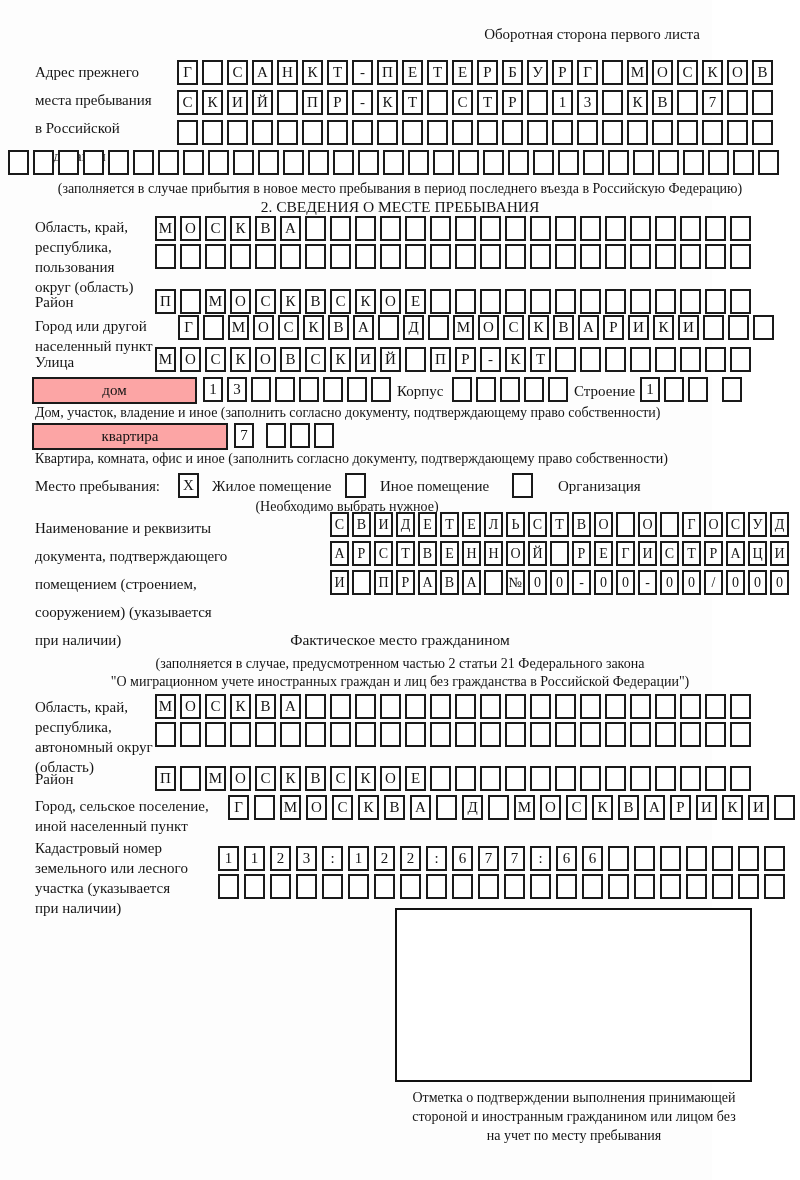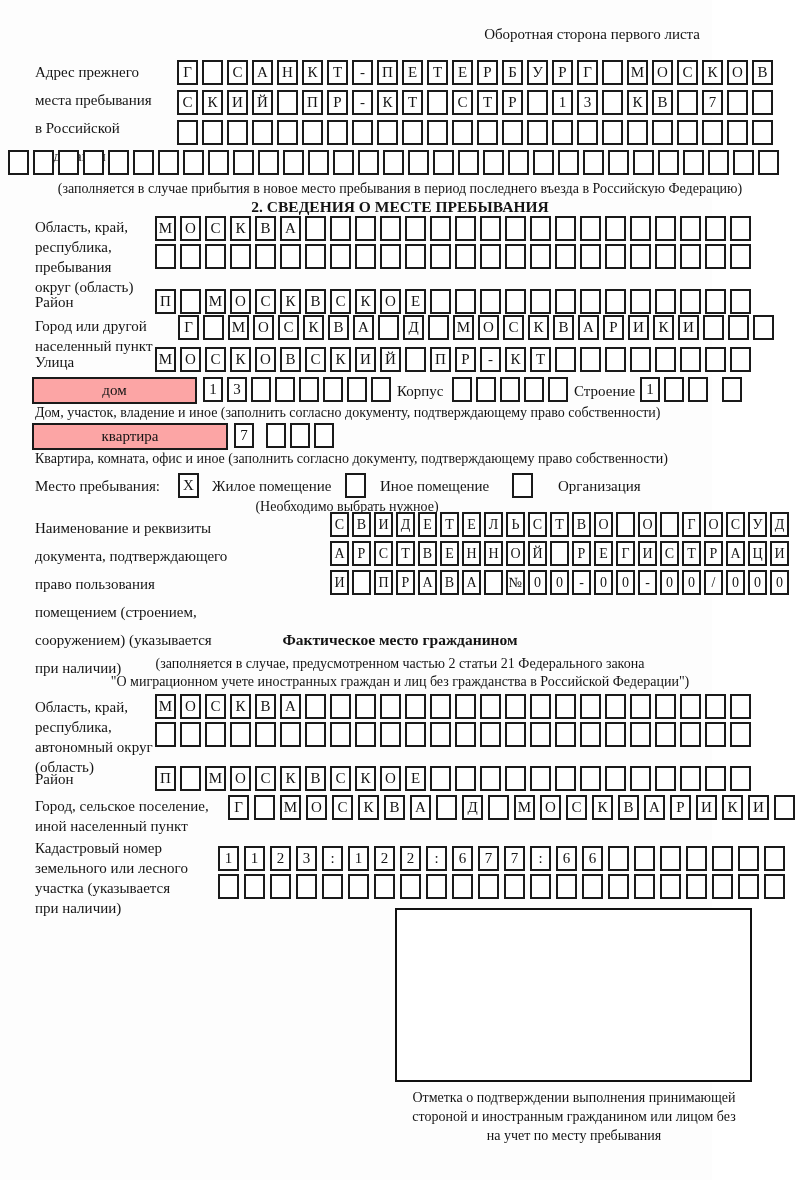--- a/index.html
+++ b/index.html
@@ -8,21 +8,21 @@
     width:800px;height:1180px;position:relative;
     font-family:"Liberation Serif",serif;color:#141414;overflow:hidden;
   }
   #form{position:relative;width:712px;height:1180px;background:#fdfdfd}
   .abs{position:absolute}
   .label{font-size:15px;line-height:20px;white-space:nowrap}
   .lh28 > div{line-height:28px}
   .lh28{line-height:28px}
   .note{font-size:14px;line-height:18px}
   .center{left:0;width:800px;text-align:center}
-  .sec-title{font-size:15.5px;font-weight:bold}
+  .sec-title{font-size:15.5px;font-weight:normal}
   .cellrow{display:flex;gap:4px}
   .cell{
     flex:0 0 auto;display:inline-flex;align-items:center;justify-content:center;
     width:21px;height:25px;border:2px solid #1a1a1a;background:#fff;
     font-size:15px;line-height:1;
   }
   .cells-sm{gap:4px}
   .cells-sm .cell{width:20px}
   .cells-doc{gap:3px}
   .cells-doc .cell{width:19px;font-size:14px}
@@ -159,21 +159,21 @@
       <span class="cell"></span>
       <span class="cell"></span>
     </div>
   <div class="abs note center" style="top:180px">(заполняется в случае прибытия в новое место пребывания в период последнего въезда в Российскую Федерацию)</div>
 
   <div class="abs sec-title center" style="top:198px">2. СВЕДЕНИЯ О МЕСТЕ ПРЕБЫВАНИЯ</div>
 
   <div class="abs label" style="left:35px;top:217px">
       <div>Область, край,</div>
       <div>республика,</div>
-      <div>пребывания</div>
+      <div>пользования</div>
       <div>округ (область)</div>
     </div>
   <div class="abs cellrow" style="left:155px;top:216px">
       <span class="cell">М</span>
       <span class="cell">О</span>
       <span class="cell">С</span>
       <span class="cell">К</span>
       <span class="cell">В</span>
       <span class="cell">А</span>
       <span class="cell"></span>
@@ -355,21 +355,20 @@
   <div class="abs label" style="left:212px;top:476px">Жилое помещение</div>
   <span class="cell abs" style="left:345px;top:473px"></span>
   <div class="abs label" style="left:380px;top:476px">Иное помещение</div>
   <span class="cell abs" style="left:512px;top:473px"></span>
   <div class="abs label" style="left:558px;top:476px">Организация</div>
   <div class="abs note" style="left:192px;top:498px;width:310px;text-align:center">(Необходимо выбрать нужное)</div>
 
   <div class="abs label doc-label" style="left:35px;top:514px">
       <div>Наименование и реквизиты</div>
       <div>документа, подтверждающего</div>
-      <div>право пользования</div>
       <div>помещением (строением,</div>
       <div>сооружением) (указывается</div>
       <div>при наличии)</div>
     </div>
   <div class="abs cellrow cells-doc" style="left:330px;top:512px">
       <span class="cell">С</span>
       <span class="cell">В</span>
       <span class="cell">И</span>
       <span class="cell">Д</span>
       <span class="cell">Е</span>

